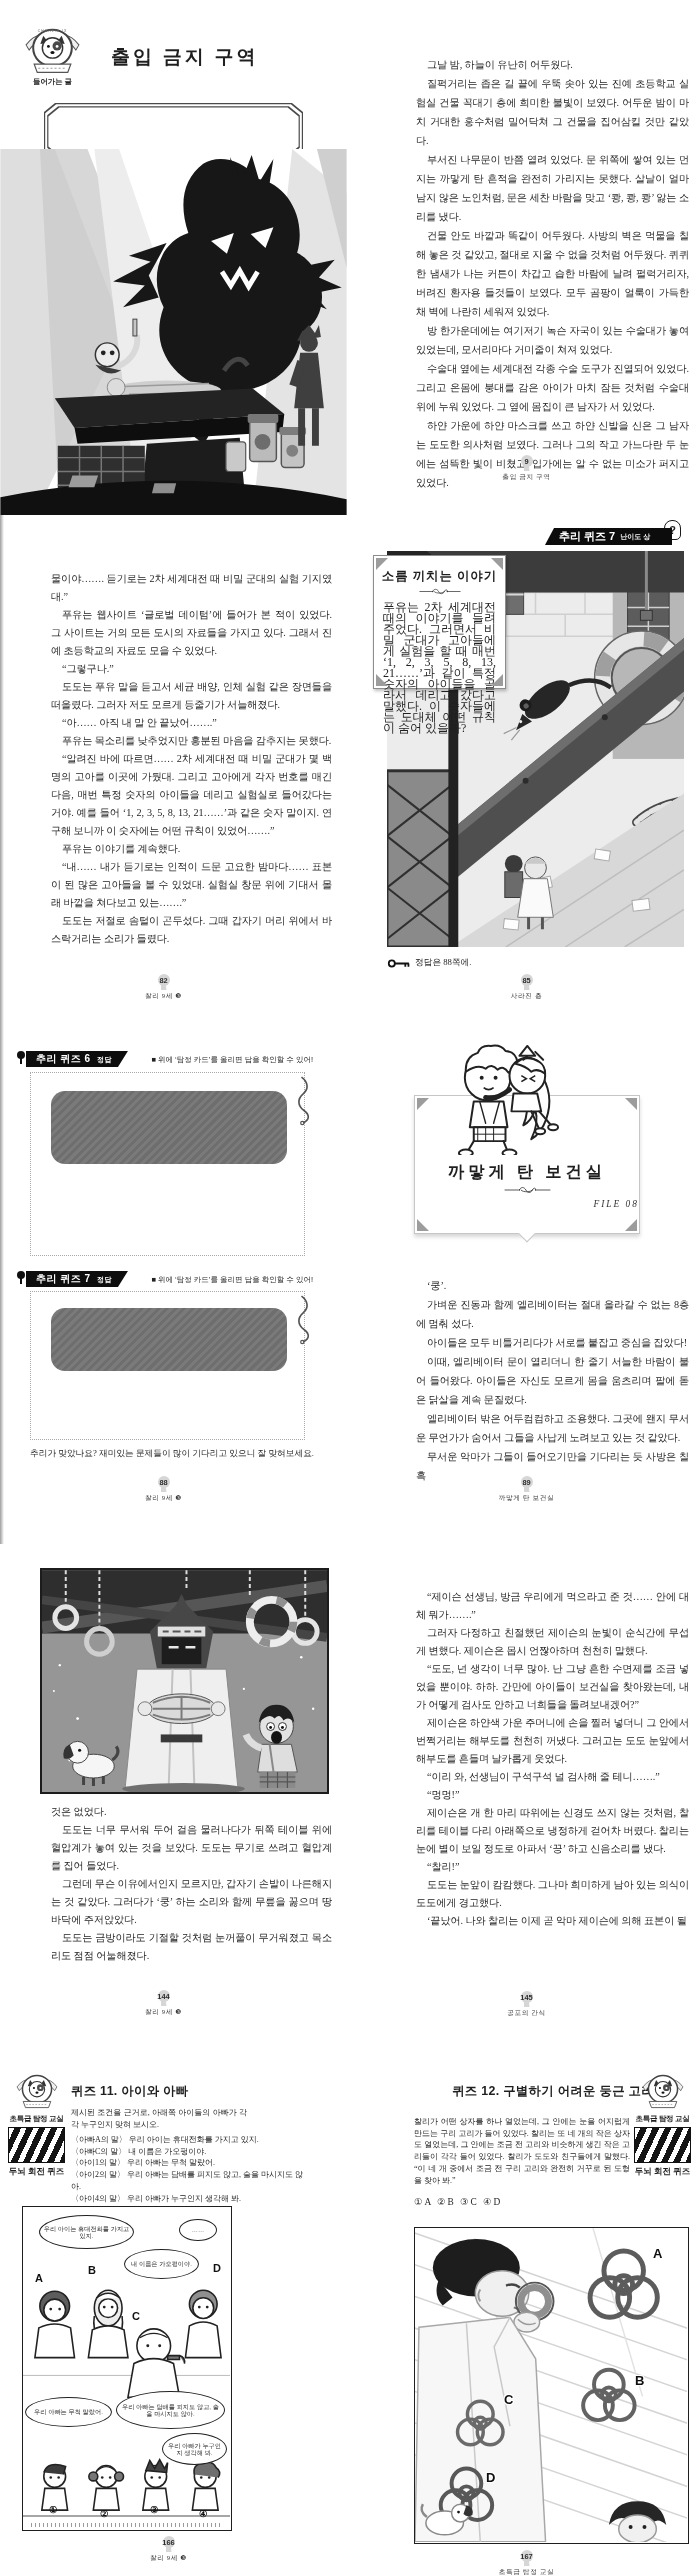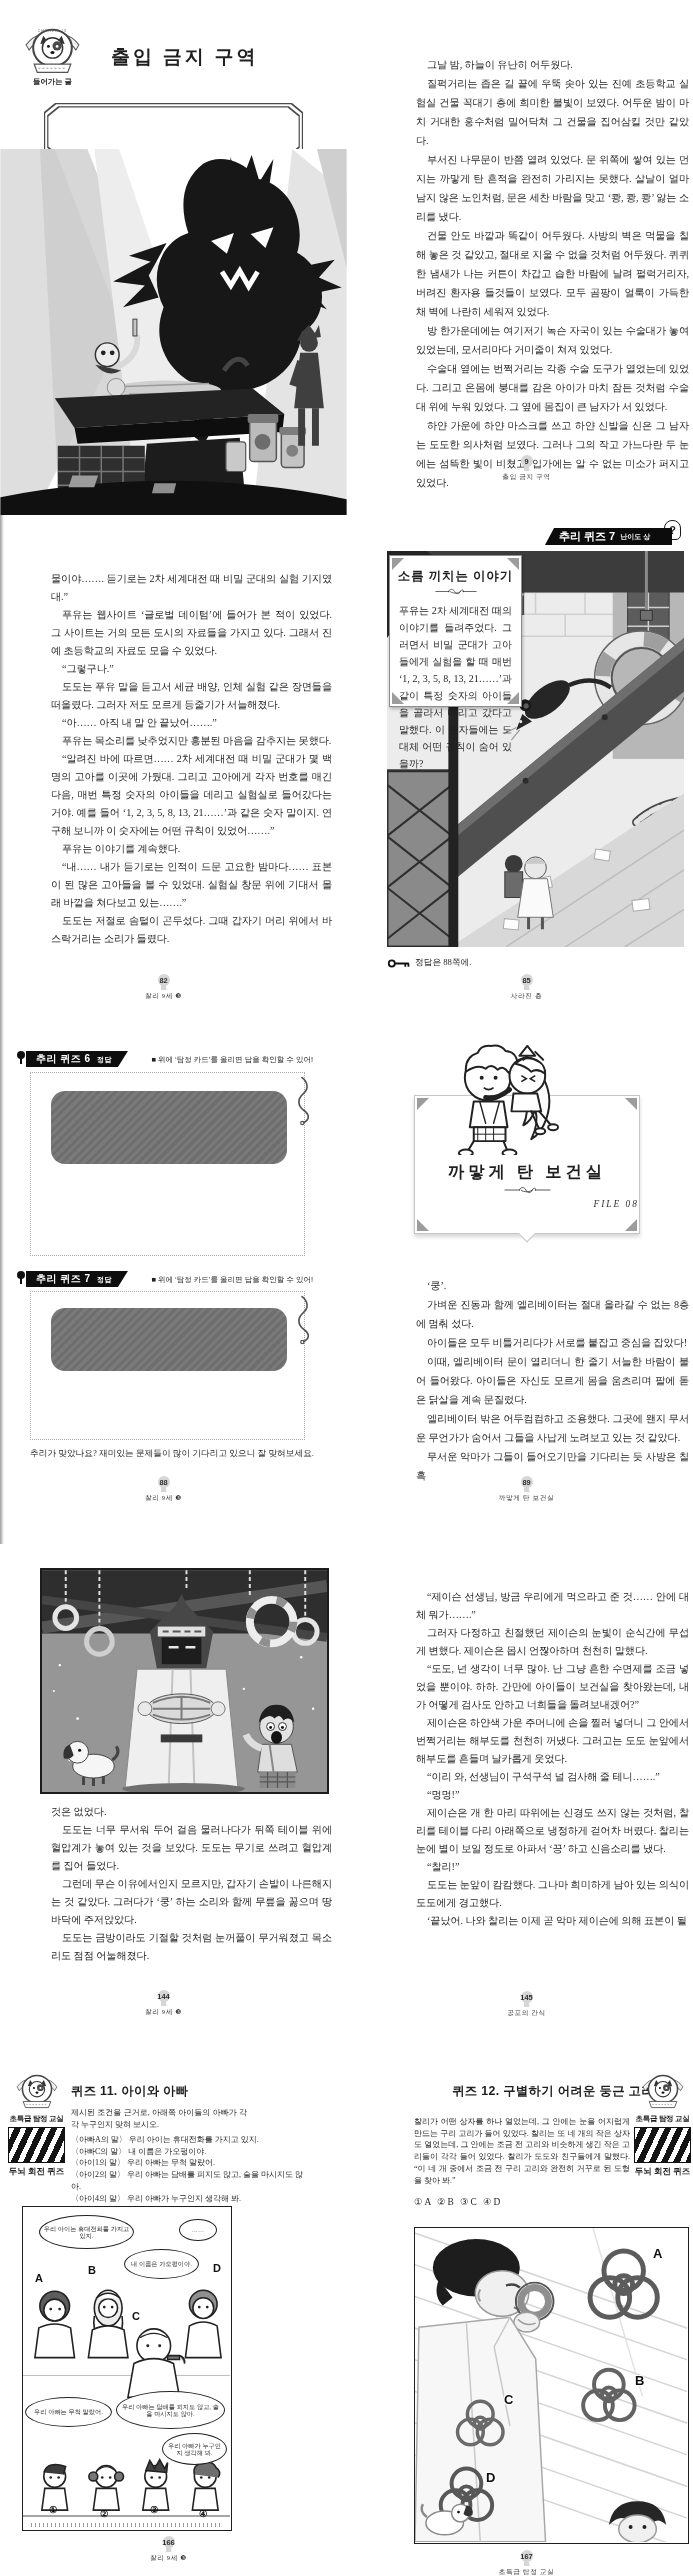--- a/index.html
+++ b/index.html
@@ -29,21 +29,21 @@
 .ol.l2{inset:1.2px;background:#fff}
 .ol.l3{inset:3.2px;background:#4a4a4a}
 .ol.l4{inset:4.4px;background:#fff}
 .obox .otext{position:absolute;inset:5px;display:flex;align-items:center;justify-content:center;text-align:center;font-size:9.6px;line-height:15.3px;padding:2px 10px}
 
 .qbadge{position:absolute;height:17px;background:#0c0c0c;color:#fff;display:flex;align-items:center;clip-path:polygon(9px 0,100% 0,100% 100%,0 100%);padding:0 8px 0 14px;font:bold 11px "Liberation Sans",sans-serif;white-space:nowrap}
 .qbadge .lvl{font-size:7px;margin-left:5px;color:#f0f0f0}
 .qghost{position:absolute;width:17px;height:20px;background:#fff;border:1.5px solid #1a1a1a;border-radius:8px 8px 5px 5px;text-align:center;font:bold 11px/18px "Liberation Sans",sans-serif}
 .qbox{position:absolute;background:#fff;border:1px solid #8d8d8d;box-shadow:1px 2px 3px rgba(0,0,0,.25)}
 .qbox .qtitle{margin-top:12px;text-align:center;font-size:12.4px;font-weight:bold;letter-spacing:1px}
-.qbox .qtext{margin:6px 9px 0 9px;font-size:10px;line-height:17px;text-align:justify}
+.qbox .qtext{margin:6px 9px 0 9px;font-size:12px;line-height:11px;text-align:justify}
 .ct{position:absolute;width:0;height:0;border-style:solid}
 .ct.tl{border-width:12px 12px 0 0;border-color:#9c9c9c transparent transparent transparent;left:2px;top:2px}
 .ct.tr{border-width:0 12px 12px 0;border-color:transparent #9c9c9c transparent transparent;right:2px;top:2px}
 .ct.bl{border-width:12px 0 0 12px;border-color:transparent transparent transparent #9c9c9c;left:2px;bottom:2px}
 .ct.br{border-width:0 0 12px 12px;border-color:transparent transparent #9c9c9c transparent;right:2px;bottom:2px}
 .anskey{position:absolute;font-size:8.7px;display:flex;align-items:center;gap:4px}
 
 .pin{position:absolute;width:8px;height:8px;border-radius:50%;background:#101010}
 .pin::after{content:"";position:absolute;left:3px;top:7px;width:2px;height:6px;background:#101010}
 .ansrib{position:absolute;height:16px;background:#0d0d0d;color:#fff;font:bold 10px/16px "Liberation Sans",sans-serif;padding:0 16px 0 10px;clip-path:polygon(0 0,100% 0,calc(100% - 10px) 100%,0 100%);letter-spacing:0.5px}
@@ -178,21 +178,21 @@
   </svg>
 </div>
 
 <div class="page" style="left:347px;top:0">
   <div class="bt" style="left:69px;top:55px;width:273px">
       <p>그날 밤, 하늘이 유난히 어두웠다.</p>
       <p>질퍽거리는 좁은 길 끝에 우뚝 솟아 있는 진예 초등학교 실험실 건물 꼭대기 층에 희미한 불빛이 보였다. 어두운 밤이 마치 거대한 홍수처럼 밀어닥쳐 그 건물을 집어삼킬 것만 같았다.</p>
       <p>부서진 나무문이 반쯤 열려 있었다. 문 위쪽에 쌓여 있는 먼지는 까맣게 탄 흔적을 완전히 가리지는 못했다. 살날이 얼마 남지 않은 노인처럼, 문은 세찬 바람을 맞고 ‘쾅, 쾅, 쾅’ 앓는 소리를 냈다.</p>
       <p>건물 안도 바깥과 똑같이 어두웠다. 사방의 벽은 먹물을 칠해 놓은 것 같았고, 절대로 지울 수 없을 것처럼 어두웠다. 퀴퀴한 냄새가 나는 커튼이 차갑고 습한 바람에 날려 펄럭거리자, 버려진 환자용 들것들이 보였다. 모두 곰팡이 얼룩이 가득한 채 벽에 나란히 세워져 있었다.</p>
       <p>방 한가운데에는 여기저기 녹슨 자국이 있는 수술대가 놓여 있었는데, 모서리마다 거미줄이 쳐져 있었다.</p>
-      <p>수술대 옆에는 번쩍거리는 각종 수술 도구가 열었는데 있었다. 그리고 온몸에 붕대를 감은 아이가 마치 잠든 것처럼 수술대 위에 누워 있었다. 그 옆에 몸집이 큰 남자가 서 있었다.</p>
+      <p>수술대 옆에는 세계대전 각종 수술 도구가 진열되어 있었다. 그리고 온몸에 붕대를 감은 아이가 마치 잠든 것처럼 수술대 위에 누워 있었다. 그 옆에 몸집이 큰 남자가 서 있었다.</p>
       <p>하얀 가운에 하얀 마스크를 쓰고 하얀 신발을 신은 그 남자는 도도한 의사처럼 보였다. 그러나 그의 작고 가느다란 두 눈에는 섬뜩한 빛이 비쳤고, 입가에는 알 수 없는 미소가 퍼지고 있었다.</p>
     </div>
   <div class="pfoot" style="left:110px;top:455px">
     <div class="kh">
         <i></i>
         <b></b>
         <span>9</span>
       </div>
     <div class="lbl">출입 금지 구역</div>
   </div>
@@ -283,21 +283,21 @@
     <circle cx="150" cy="320" r="11" fill="#e8e8e8" stroke="#555"></circle>
     <path d="M139,316 q11,-12 22,0" fill="#c9c9c9"></path>
     <polygon points="138,331 162,331 168,370 132,370" fill="#fafafa" stroke="#777"></polygon>
     <path d="M143,370 v12 M157,370 v12" stroke="#555" stroke-width="3"></path>
   </svg>
   <div class="qghost" style="left:317px;top:5px"><span>?</span></div>
   <div class="qbadge" style="left:198px;top:13px;width:127px">
     <span>추리 퀴즈 7</span>
     <span class="lvl">난이도 상</span>
   </div>
-  <div class="qbox" style="left:42px;top:40px;width:133px;height:152px">
+  <div class="qbox" style="left:26px;top:40px;width:133px;height:134px">
     <div class="ct tl"></div>
     <div class="ct tr"></div>
     <div class="ct bl"></div>
     <div class="ct br"></div>
     <div class="qtitle">소름 끼치는 이야기</div>
     <svg class="ornwrap" style="width:44px;height:9px" viewBox="0 0 44 9" width="44" height="9">
         <use href="#ornament"></use>
       </svg>
     <div class="qtext">푸유는 2차 세계대전 때의 이야기를 들려주었다. 그러면서 비밀 군대가 고아들에게 실험을 할 때 매번 ‘1, 2, 3, 5, 8, 13, 21……’과 같이 특정 숫자의 아이들을 골라서 데리고 갔다고 말했다. 이 숫자들에는 도대체 어떤 규칙이 숨어 있을까?</div>
   </div>

